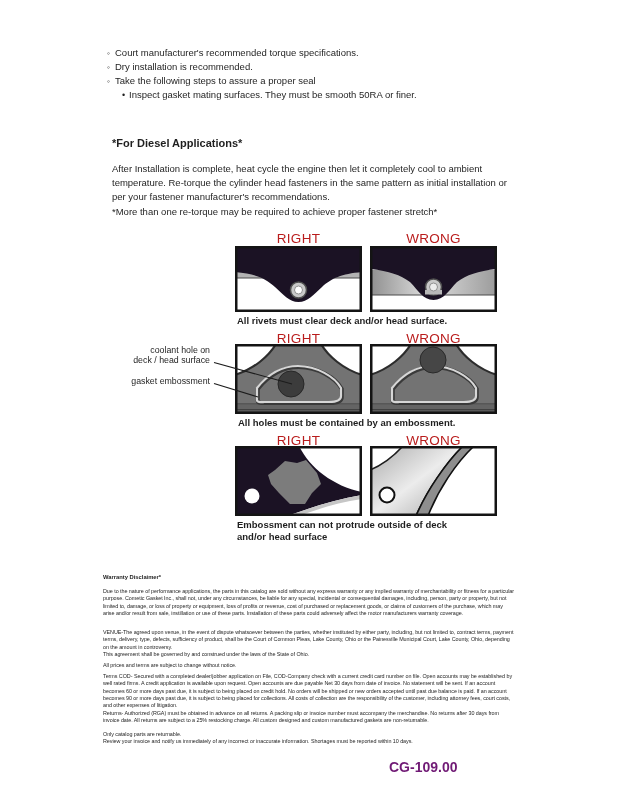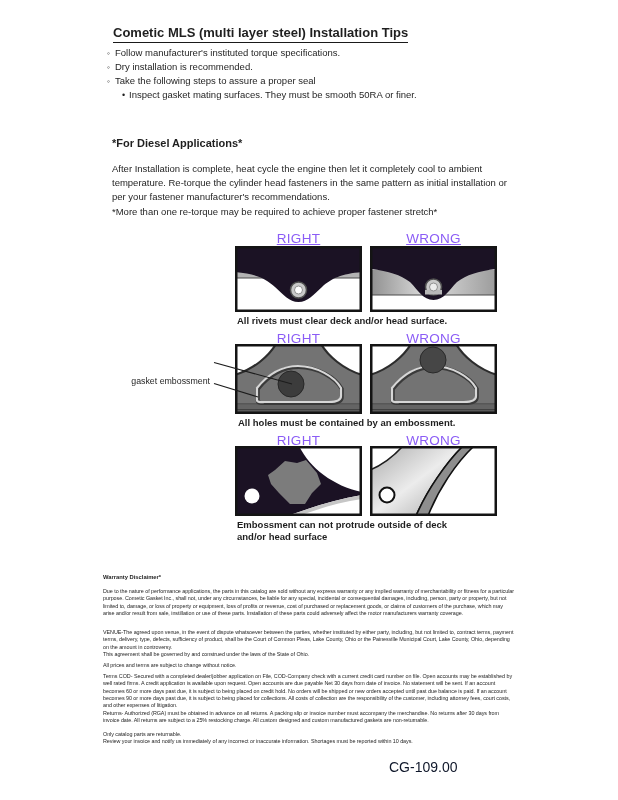--- a/index.html
+++ b/index.html
@@ -13,37 +13,36 @@
     border-bottom:1.6px solid #1a1a1a;padding-bottom:2px;white-space:nowrap;
   }
   .tips{left:107px;top:46px;width:430px;font-size:9.5px;}
   .tip-line{height:14px;line-height:14px;white-space:nowrap;}
   .tip-line .m{display:inline-block;width:8px;font-size:8.5px;vertical-align:top;}
   .tip-line.sub{padding-left:15px;}
   .tip-line.sub .m{width:7px;font-size:9px;}
   .diesel-heading{left:112px;top:117px;font-size:11px;font-weight:bold;margin-top:20px;}
   .body-par{left:112px;width:408px;font-size:9.5px;line-height:13.8px;white-space:pre-line;}
   .dg{left:0;top:0;width:618px;height:110px;}
-  .dg-label{top:0;width:127px;text-align:center;font-size:13.5px;letter-spacing:0.3px;color:#8b5cf6;text-decoration:underline;}
+  .dg-label{top:0;width:127px;text-align:center;font-size:13.5px;letter-spacing:0.3px;color:#b91c1c;}
   .dg-img{line-height:0;}
   .dg-caption{font-size:9.5px;line-height:12px;white-space:pre-line;font-weight:bold;}
   .side-label{font-size:8.8px;line-height:9.5px;text-align:right;width:105px;}
   .legal{font-size:5.4px;line-height:7.3px;width:412px;left:103px;white-space:pre-line;letter-spacing:-0.05px;}
   .legal-heading{left:103px;top:574px;font-size:5.8px;font-weight:bold;}
-  .page-number{left:389px;top:759px;font-size:14px;color:#0f172a;}
+  .page-number{left:389px;top:759px;font-size:14px;color:#701a75;font-weight:bold;}
 </style>
 </head>
 <body>
 
 <div class="page">
 
-  <div class="abs page-title">Cometic MLS (multi layer steel) Installation Tips</div>
 
   <div class="abs tips">
-    <div class="tip-line"><span class="m">◦</span><span>Follow manufacturer's instituted torque specifications.</span></div>
+    <div class="tip-line"><span class="m">◦</span><span>Court manufacturer's recommended torque specifications.</span></div>
     <div class="tip-line"><span class="m">◦</span><span>Dry installation is recommended.</span></div>
     <div class="tip-line"><span class="m">◦</span><span>Take the following steps to assure a proper seal</span></div>
     <div class="tip-line sub"><span class="m">•</span><span>Inspect gasket mating surfaces.  They must be smooth 50RA or finer.</span></div>
   </div>
 
   <div class="abs diesel-heading">*For Diesel Applications*</div>
   <div class="abs body-par" style="top:162px">After Installation is complete, heat cycle the engine then let it completely cool to ambient temperature. Re-torque the cylinder head fasteners in the same pattern as initial installation or per your fastener manufacturer's recommendations.</div>
   <div class="abs body-par" style="top:205px">*More than one re-torque may be required to achieve proper fastener stretch*</div>
 
   <div class="abs dg" style="top:231px">
@@ -79,20 +78,24 @@
         <rect x="1.25" y="1.25" width="124.5" height="63.5" fill="none" stroke="#141414" stroke-width="2.5"></rect>
       </svg>
     </div>
     <div class="abs dg-caption" style="left:237px;top:84px">All rivets must clear deck and/or head surface.</div>
   </div>
 
   <div class="abs dg" style="top:330px">
     <div class="abs dg-label" style="left:235px;top:1px">RIGHT</div>
     <div class="abs dg-label" style="left:370px;top:1px">WRONG</div>
 
+    <div class="abs side-label" style="left:105px;top:16px">
+      <div>coolant hole on</div>
+      <div>deck / head surface</div>
+    </div>
     <div class="abs side-label" style="left:105px;top:47px">gasket embossment</div>
 
     <div class="abs dg-img" style="left:235px;top:14px">
       <svg viewBox="0 0 127 70" width="127" height="70">
         <rect width="127" height="70" fill="#737373"></rect>
         <line x1="0" y1="60" x2="127" y2="60" stroke="#3d3d3d" stroke-width="1"></line>
         <rect x="0" y="60.5" width="127" height="9.5" fill="#646464"></rect>
         <line x1="0" y1="65.5" x2="127" y2="65.5" stroke="#383838" stroke-width="0.8"></line>
         <rect x="0" y="66" width="127" height="4" fill="#595959"></rect>
         <path d="M0,0 H41 C34,12 19,25 0,31 Z" fill="#ffffff"></path>

